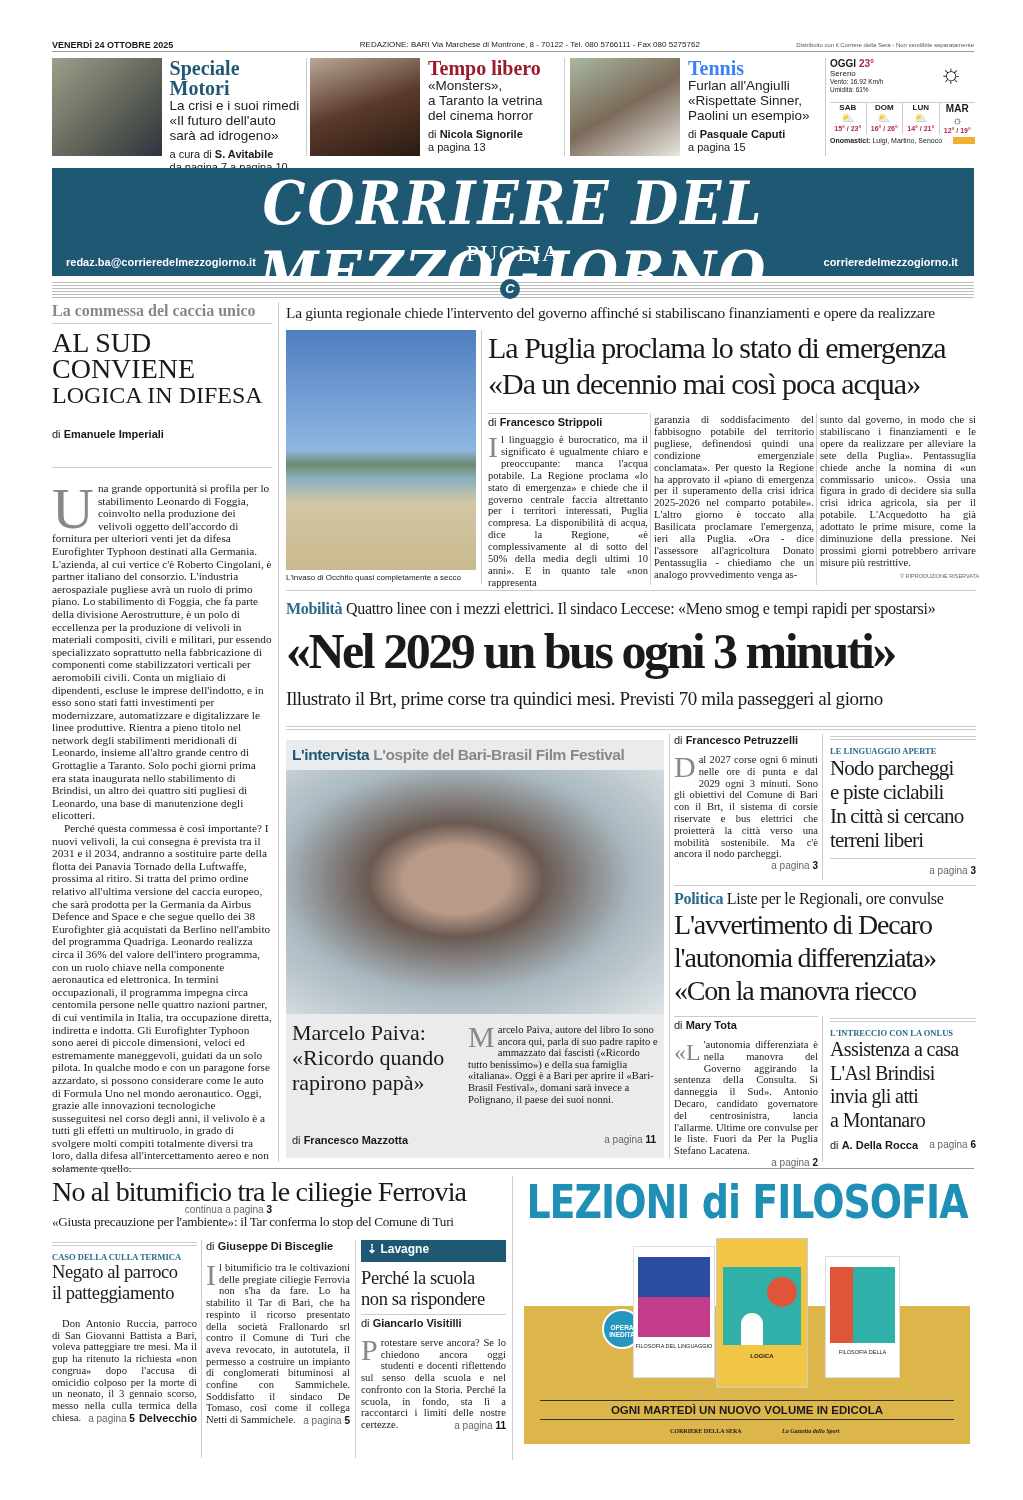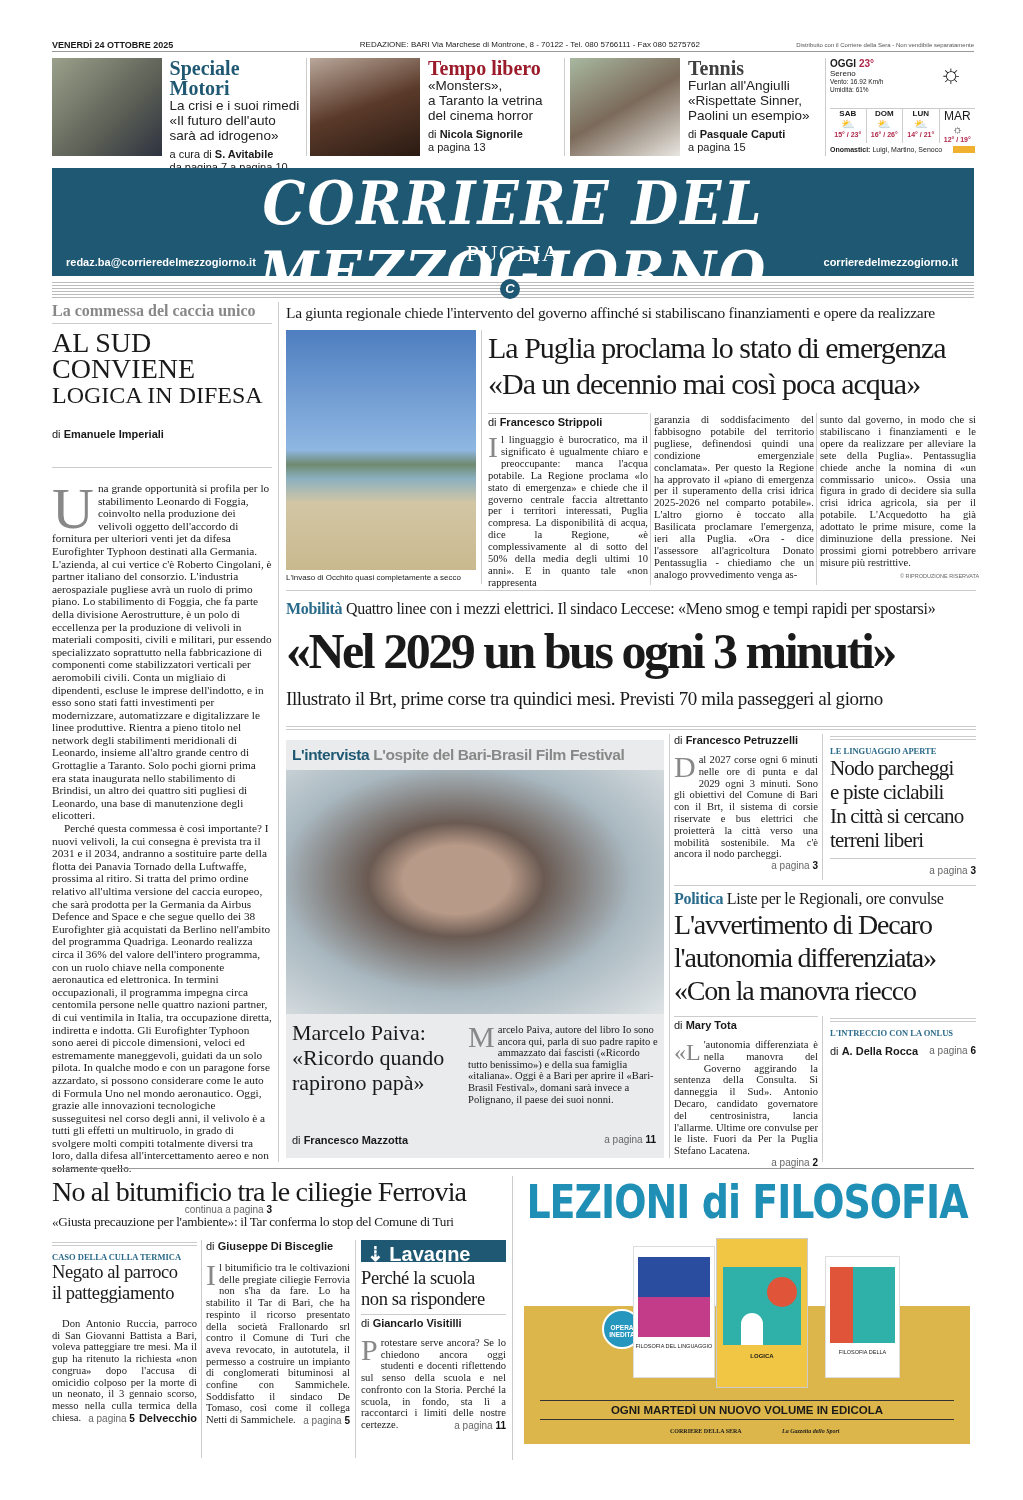--- a/index.html
+++ b/index.html
@@ -61,55 +61,55 @@
     <p>«Monsters»,</p>
     <p>a Taranto la vetrina</p>
     <p>del cinema horror</p>
     <div class="by"><span>di</span> <b>Nicola Signorile</b><br><span>a pagina 13</span></div>
   </div>
 </div>
 <div class="abs vline" style="left:564px;top:58px;height:98px"></div>
 <div class="abs teaser" style="left:570px;width:252px">
   <div class="ph" style="background:linear-gradient(150deg,#a8b8a0,#7b6a5a 50%,#e8e6e0)"></div>
   <div>
-    <h3 style="color:#404040">Tennis</h3>
+    <h3 style="color:#3b82f6">Tennis</h3>
     <p>Furlan all'Angiulli</p>
     <p>«Rispettate Sinner,</p>
     <p>Paolini un esempio»</p>
     <div class="by"><span>di</span> <b>Pasquale Caputi</b><br><span>a pagina 15</span></div>
   </div>
 </div>
 <div class="abs vline" style="left:825px;top:58px;height:98px"></div>
 
 <div class="abs weather">
   <div style="position:relative;height:36px">
     <div style="font-size:10px;font-weight:bold"><span>OGGI</span> <span style="color:#b0284a">23°</span></div>
     <div style="font-size:8px;line-height:9px">Sereno</div>
     <div style="font-size:6.5px;line-height:8px">Vento: 16.92 Km/h</div>
     <div style="font-size:6.5px;line-height:8px">Umidità: 61%</div>
     <span style="position:absolute;right:12px;top:2px;font-size:26px;line-height:26px">☼</span>
   </div>
-  <div style="display:flex;border-top:1px solid #ccc;margin-top:14px">
+  <div style="display:flex;border-top:1px solid #ccc;margin-top:8px">
     <div style="flex:1;text-align:center;border-right:1px solid #ccc">
       <div style="font-size:8px;font-weight:bold">SAB</div>
       <div style="font-size:11px;line-height:13px">⛅</div>
       <div style="font-size:7px;color:#b0284a;font-weight:bold">15° / 23°</div>
     </div>
     <div style="flex:1;text-align:center;border-right:1px solid #ccc">
       <div style="font-size:8px;font-weight:bold">DOM</div>
       <div style="font-size:11px;line-height:13px">⛅</div>
       <div style="font-size:7px;color:#b0284a;font-weight:bold">16° / 26°</div>
     </div>
     <div style="flex:1;text-align:center;border-right:1px solid #ccc">
       <div style="font-size:8px;font-weight:bold">LUN</div>
       <div style="font-size:11px;line-height:13px">⛅</div>
       <div style="font-size:7px;color:#b0284a;font-weight:bold">14° / 21°</div>
     </div>
     <div style="flex:1;text-align:center">
-      <div style="font-size:12px;font-weight:normal">MAR</div>
+      <div style="font-size:10px;font-weight:bold">MAR</div>
       <div style="font-size:11px;line-height:13px">☼</div>
       <div style="font-size:7px;color:#b0284a;font-weight:bold">12° / 19°</div>
     </div>
   </div>
   <div style="font-size:7px;margin-top:3px;display:flex;justify-content:space-between;align-items:center">
     <span><b>Onomastici:</b> <span>Luigi, Martino, Senoco</span></span>
     <span style="display:inline-block;width:22px;height:7px;background:#f0b030"></span>
   </div>
 </div>
 
@@ -204,20 +204,26 @@
 <div class="abs" style="left:674px;top:1016px;width:144px">
   <div class="by2" style="border-top:1px solid #ccc;padding-top:2px"><span>di</span> <b>Mary Tota</b></div>
   <div class="body j" style="margin-top:8px;font-size:10.6px;line-height:11.8px"><span class="drop2" style="font-size:24px">«L</span><span>'autonomia differenziata è nella manovra del Governo aggirando la sentenza della Consulta. Si danneggia il Sud». Antonio Decaro, candidato governatore del centrosinistra, lancia l'allarme. Ultime ore convulse per le liste. Fuori da Per la Puglia Stefano Lacatena.</span></div>
   <div class="pg"><span>a pagina</span> <b>2</b></div>
 </div>
 <div class="abs vline" style="left:822px;top:1016px;height:146px"></div>
 
 <div class="abs" style="left:830px;top:1016px;width:146px">
   <div style="height:8px;background:repeating-linear-gradient(#fff 0 2px,#ccc 2px 3px)"></div>
   <div style="color:#2a6a8a;font-size:8.5px;font-weight:bold;margin-top:4px">L'INTRECCIO CON LA ONLUS</div>
+  <div style="font-size:20px;line-height:23.5px;letter-spacing:-0.6px;white-space:nowrap">
+    <div>Assistenza a casa</div>
+    <div>L'Asl Brindisi</div>
+    <div>invia gli atti</div>
+    <div>a Montanaro</div>
+  </div>
   <div style="display:flex;justify-content:space-between;margin-top:7px">
     <span class="by2"><span>di</span> <b>A. Della Rocca</b></span>
     <span class="pg"><span>a pagina</span> <b>6</b></span>
   </div>
 </div>
 
 <div class="abs hline" style="left:52px;top:1168px;width:922px;background:#999"></div>
 
 <div class="abs" style="left:52px;top:1176px;width:456px;font-size:28px;letter-spacing:-0.8px;white-space:nowrap">No al bitumificio tra le ciliegie Ferrovia</div>
 <div class="abs" style="left:52px;top:1214px;width:456px;font-size:13.2px;white-space:nowrap;letter-spacing:-0.3px">«Giusta precauzione per l'ambiente»: il Tar conferma lo stop del Comune di Turi</div>
@@ -238,21 +244,21 @@
 <div class="abs vline" style="left:201px;top:1240px;height:218px"></div>
 
 <div class="abs" style="left:206px;top:1240px;width:144px">
   <div class="by2"><span>di</span> <b>Giuseppe Di Bisceglie</b></div>
   <div class="body j" style="margin-top:10px;font-size:10.6px;line-height:11.7px"><span class="drop2">I</span><span>l bitumificio tra le coltivazioni delle pregiate ciliegie Ferrovia non s'ha da fare. Lo ha stabilito il Tar di Bari, che ha respinto il ricorso presentato della società Frallonardo srl contro il Comune di Turi che aveva revocato, in autotutela, il permesso a costruire un impianto di conglomerati bituminosi al confine con Sammichele. Soddisfatto il sindaco De Tomaso, così come il collega Netti di Sammichele.</span></div>
   <div class="pg" style="margin-top:-11px"><span>a pagina</span> <b>5</b></div>
 </div>
 <div class="abs vline" style="left:355px;top:1240px;height:218px"></div>
 
 <div class="abs" style="left:361px;top:1240px;width:145px">
-  <div class="sans" style="background:#1f5873;color:#fff;font-weight:bold;font-size:20px;padding:2px 6px;height:22px"><span>⇣</span> <span>Lavagne</span></div>
+  <div class="sans" style="background:#1f5873;color:#fff;font-weight:bold;font-size:12px;padding:2px 6px;height:22px"><span>⇣</span> <span>Lavagne</span></div>
   <div style="font-size:18.5px;line-height:21px;margin-top:6px;white-space:nowrap;letter-spacing:-0.4px">
     <div>Perché la scuola</div>
     <div>non sa rispondere</div>
   </div>
   <div class="by2" style="border-top:1px solid #ccc;margin-top:4px;padding-top:2px"><span>di</span> <b>Giancarlo Visitilli</b></div>
   <div class="body j" style="margin-top:8px;font-size:10.6px;line-height:11.7px"><span class="drop2">P</span><span>rotestare serve ancora? Se lo chiedono ancora oggi studenti e docenti riflettendo sul senso della scuola e nel confronto con la Storia. Perché la scuola, in fondo, sta lì a raccontarci i limiti delle nostre certezze.</span></div>
   <div class="pg" style="margin-top:-11px"><span>a pagina</span> <b>11</b></div>
 </div>
 <div class="abs vline" style="left:512px;top:1176px;height:284px"></div>
 

